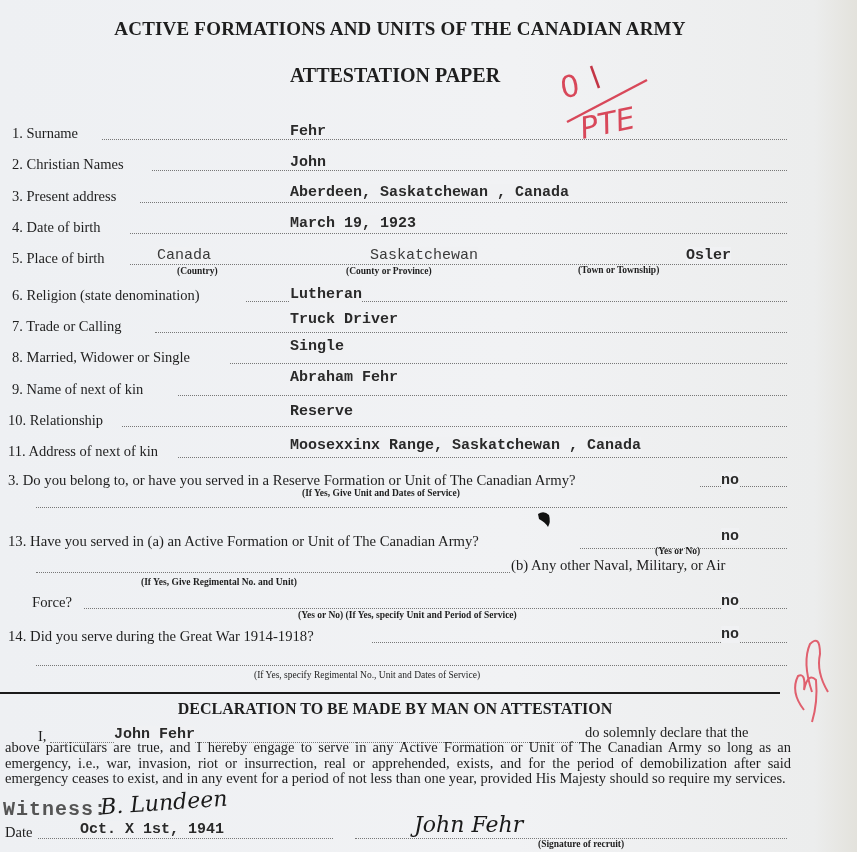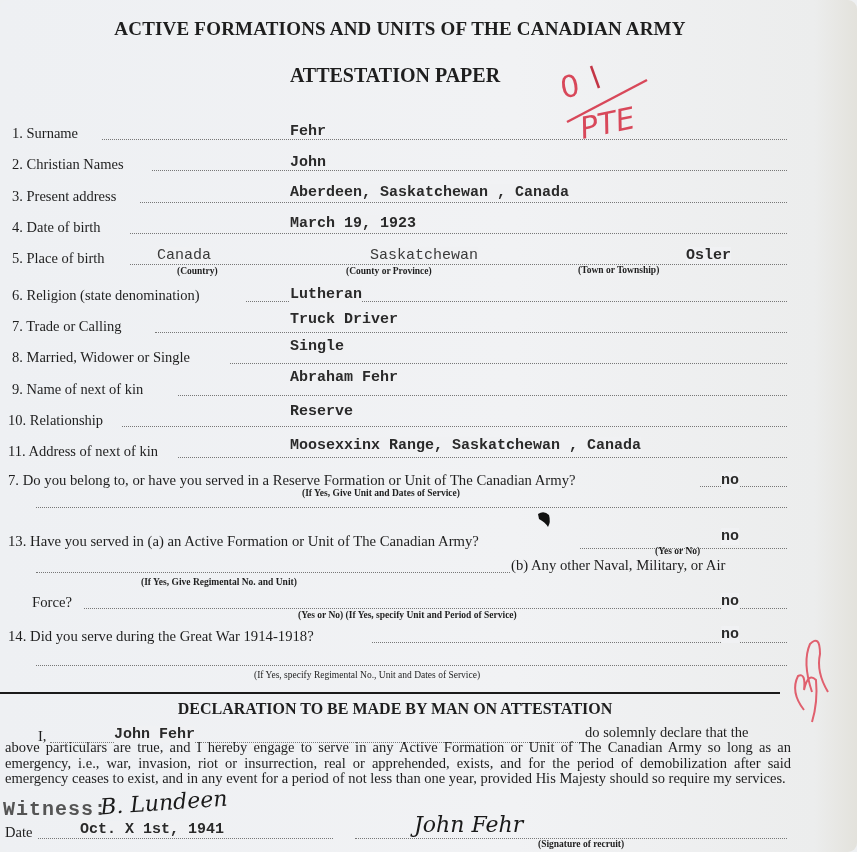--- a/index.html
+++ b/index.html
@@ -6,21 +6,20 @@
   body {
     width: 857px; height: 852px; overflow: hidden;
     background: #eef0f2;
     font-family: "Liberation Serif", "DejaVu Serif", serif;
     color: #1e1e1e;
     position: relative;
   }
   .page {
     position: absolute; left: 0; top: 0; width: 857px; height: 852px;
     background: linear-gradient(90deg, #eef0f3 0%, #f1f2f4 60%, #eceded 95%, #e3e2dc 100%);
-    border-radius: 9px;
   }
   .abs { position: absolute; white-space: nowrap; }
   .title1 { left: 0; width: 800px; text-align: center; top: 18px; font-size: 19px; font-weight: bold; letter-spacing: 0.2px; }
   .title2 { left: 0; width: 790px; text-align: center; top: 64px; font-size: 20px; font-weight: bold; }
   .label { font-size: 14.5px; }
   .typed { font-family: "Liberation Mono", "DejaVu Sans Mono", monospace; font-size: 15px; font-weight: bold; color: #2a2a2a; }
   .typed.light { font-weight: normal; color: #3a3a3a; }
   .dots { position: absolute; height: 0; border-bottom: 1.5px dotted #777; }
   .caption { font-size: 9.5px; font-weight: bold; }
   .rule { position: absolute; left: 0; width: 780px; border-top: 2px solid #1a1a1a; }
@@ -84,21 +83,21 @@
   <div class="abs typed" style="left:290px;top:369px;background:#f0f1f3;">Abraham Fehr</div>
 
   <div class="abs label" style="left:8px;top:412px;">10. Relationship</div>
   <div class="dots" style="left:122px;width:665px;top:426px;"></div>
   <div class="abs typed" style="left:290px;top:403px;background:#f0f1f3;">Reserve</div>
 
   <div class="abs label" style="left:8px;top:443px;">11. Address of next of kin</div>
   <div class="dots" style="left:178px;width:609px;top:457px;"></div>
   <div class="abs typed" style="left:290px;top:437px;background:#f0f1f3;">Moosexxinx Range, Saskatchewan , Canada</div>
 
-  <div class="abs label" style="left:8px;top:472px;font-size:14.7px;">7. Do you belong to, or have you served in a Reserve Formation or Unit of The Canadian Army?</div>
+  <div class="abs label" style="left:8px;top:472px;font-size:14.7px;">3. Do you belong to, or have you served in a Reserve Formation or Unit of The Canadian Army?</div>
   <div class="dots" style="left:700px;width:87px;top:486px;"></div>
   <div class="abs typed" style="left:721px;top:472px;background:#f0f1f3;">no</div>
   <div class="dots" style="left:36px;width:751px;top:507px;"></div>
   <div class="abs caption" style="left:302px;top:488px;">(If Yes, Give Unit and Dates of Service)</div>
   <svg class="abs" style="left:536px;top:510px;" width="16" height="20">
       <path d="M2 4 Q8 0 13 5 Q15 12 12 17 Q9 12 3 9 Z" fill="#111"></path>
     </svg>
 
   <div class="abs label" style="left:8px;top:533px;font-size:14.7px;">13. Have you served in (a) an Active Formation or Unit of The Canadian Army?</div>
   <div class="dots" style="left:580px;width:207px;top:548px;"></div>

